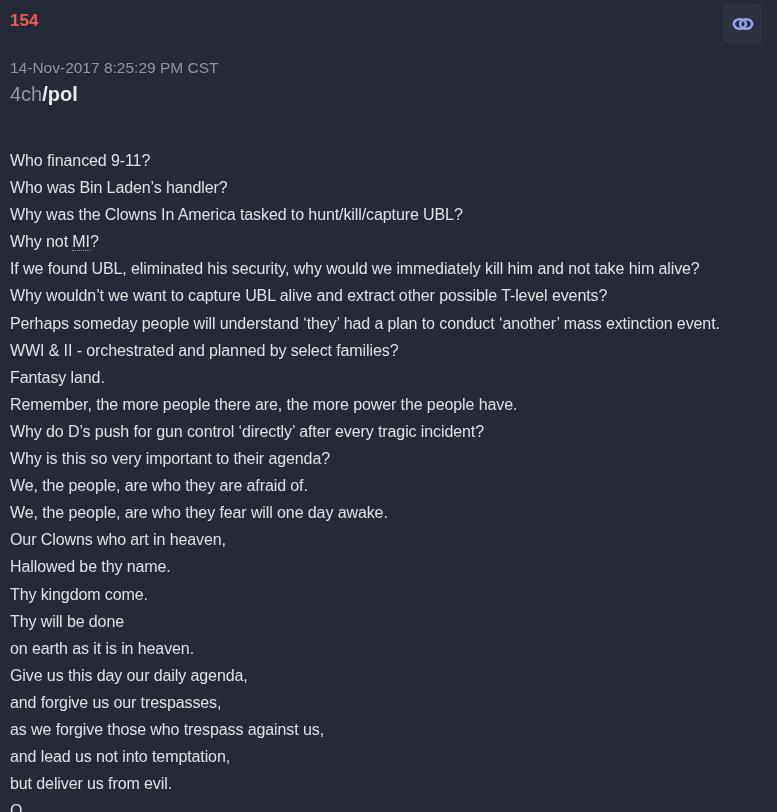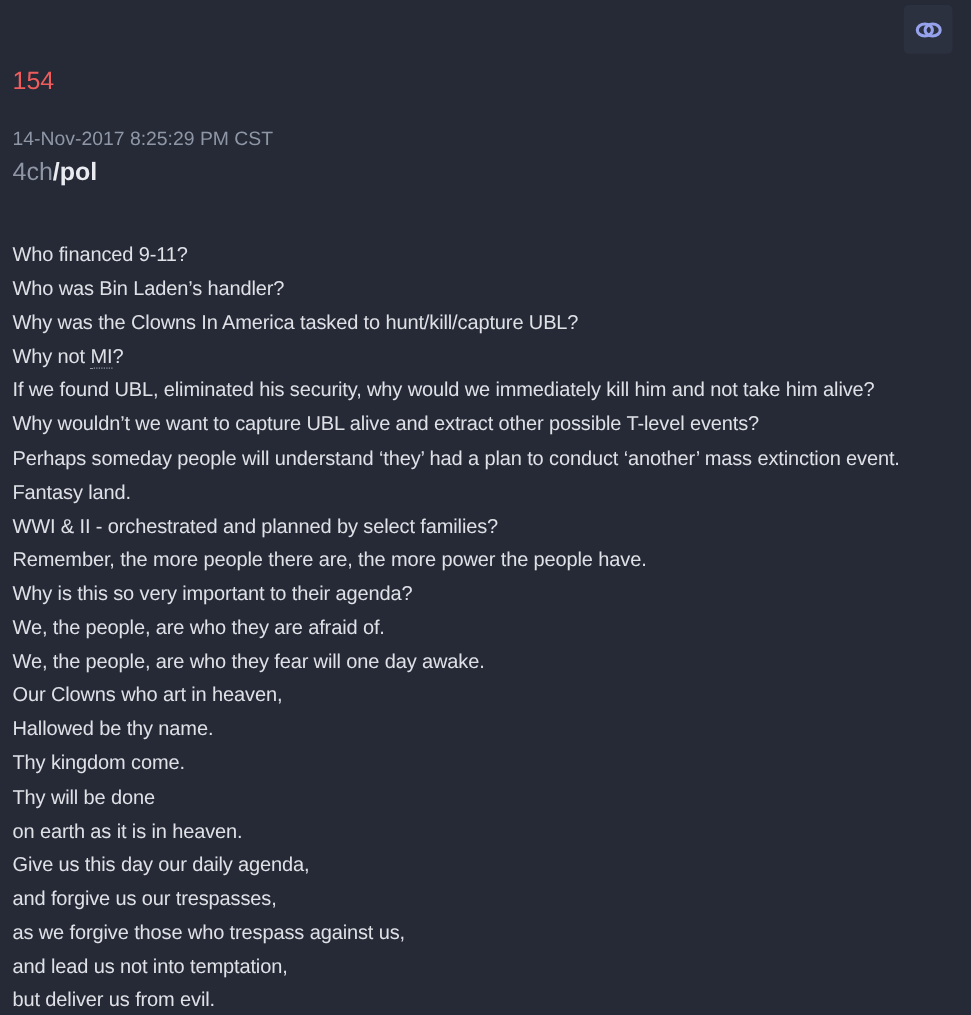--- a/index.html
+++ b/index.html
@@ -21,27 +21,26 @@
     overflow: hidden;
   }
   .post {
     position: relative;
     padding: 8px 10px 0 10px;
     width: 100%;
     height: 100%;
   }
   .post-number {
     color: var(--post-number);
-    font-weight: normal;
-    font-size: 20px;
+    font-weight: bold;
+    font-size: 17px;
     line-height: 26px;
     display: inline-block;
     cursor: pointer;
     text-decoration: none;
-    margin-top: 44px;
   }
   .post-timestamp {
     color: var(--meta-text);
     font-size: 15.5px;
     line-height: 27px;
     margin-top: 20px;
   }
   .post-source {
     color: var(--meta-text);
     font-size: 20px;
@@ -109,23 +108,24 @@
   </div>
 
   <div class="post-body" id="post-body">
       <div class="line"><span>Who financed 9-11?</span></div>
       <div class="line"><span>Who was Bin Laden’s handler?</span></div>
       <div class="line"><span>Why was the Clowns In America tasked to hunt/kill/capture UBL?</span></div>
       <div class="line"><span>Why not </span><span class="abbr">MI</span><span>?</span></div>
       <div class="line"><span>If we found UBL, eliminated his security, why would we immediately kill him and not take him alive?</span></div>
       <div class="line"><span>Why wouldn’t we want to capture UBL alive and extract other possible T-level events?</span></div>
       <div class="line"><span>Perhaps someday people will understand ‘they’ had a plan to conduct ‘another’ mass extinction event.</span></div>
+      <div class="line"><span>WWI &amp; II - orchestrated and planned by select families?</span></div>
       <div class="line"><span>Fantasy land.</span></div>
-      <div class="line"><span>WWI &amp; II - orchestrated and planned by select families?</span></div>
       <div class="line"><span>Remember, the more people there are, the more power the people have.</span></div>
+      <div class="line"><span>Why do D’s push for gun control ‘directly’ after every tragic incident?</span></div>
       <div class="line"><span>Why is this so very important to their agenda?</span></div>
       <div class="line"><span>We, the people, are who they are afraid of.</span></div>
       <div class="line"><span>We, the people, are who they fear will one day awake.</span></div>
       <div class="line"><span>Our Clowns who art in heaven,</span></div>
       <div class="line"><span>Hallowed be thy name.</span></div>
       <div class="line"><span>Thy kingdom come.</span></div>
       <div class="line"><span>Thy will be done</span></div>
       <div class="line"><span>on earth as it is in heaven.</span></div>
       <div class="line"><span>Give us this day our daily agenda,</span></div>
       <div class="line"><span>and forgive us our trespasses,</span></div>

